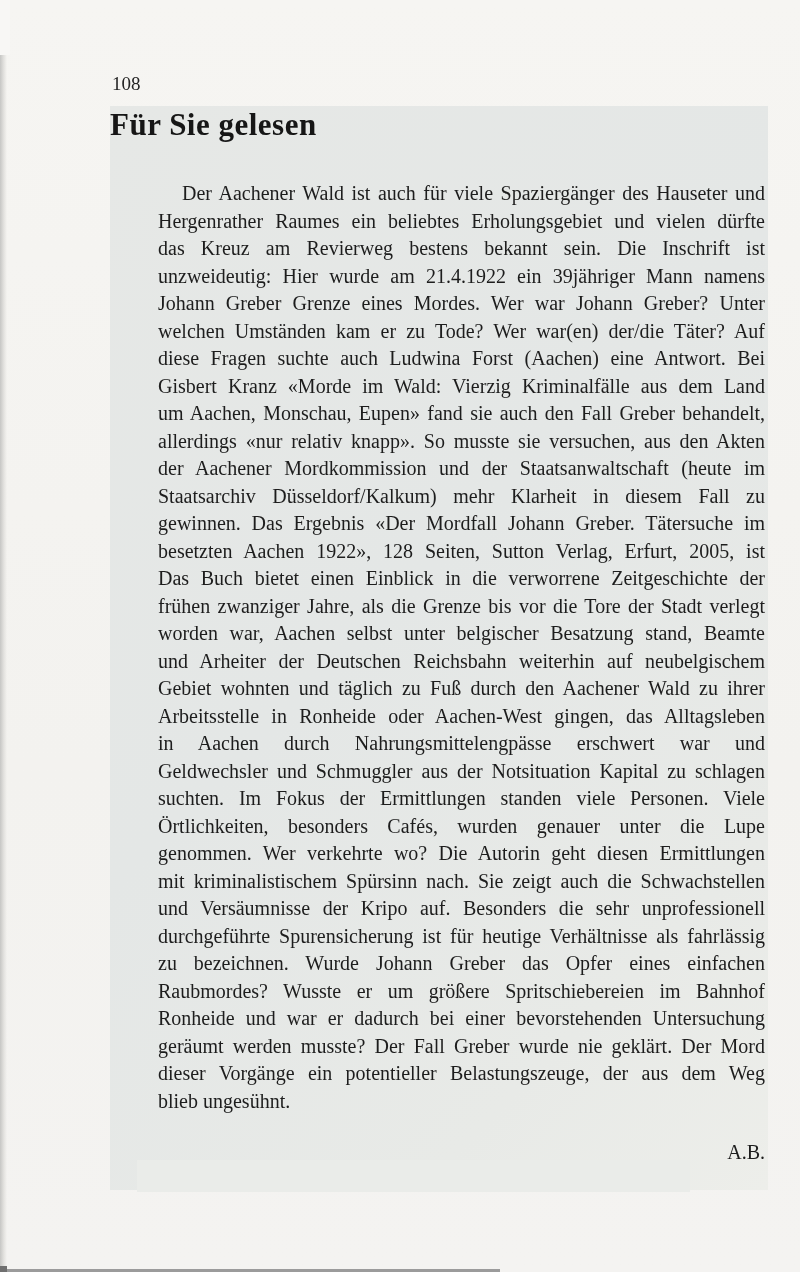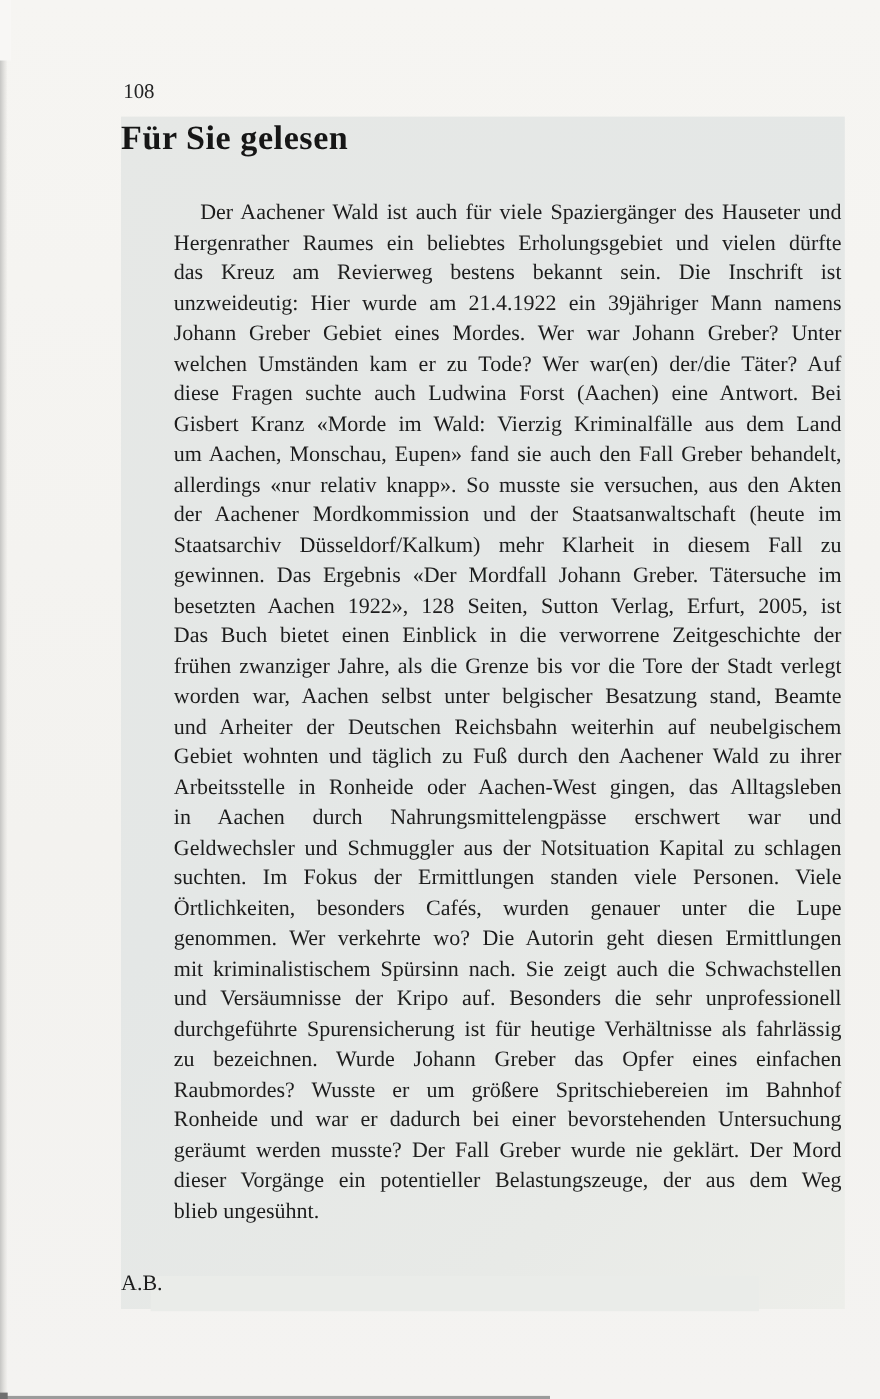--- a/index.html
+++ b/index.html
@@ -59,22 +59,22 @@
     text-align: justify;
     text-align-last: justify;
     overflow: hidden;
     white-space: nowrap;
     text-justify: inter-word;
     margin-left: 48px;
   }
   .body-line.first { text-indent: 24px; }
   .body-line.last { text-align-last: left; }
   .signature {
-    margin-top: 15px;
-    text-align: left;
+    margin-top: 0;
+    text-align: right;
     font-size: 20px; line-height: 27px;
     color: #1d1d1d;
   }
 </style>
 </head>
 <body>
 
 <div class="scan-page">
   <div class="tint-block"></div>
   <div class="tint-fade-bottom"></div>
@@ -84,21 +84,21 @@
   <div class="page-number">108</div>
 
   <h1 class="article-title" style="margin:0;">Für Sie gelesen</h1>
 
   <div class="article-body">
 
   <div class="body-line first">Der Aachener Wald ist auch für viele Spaziergänger des Hauseter und</div>
       <div class="body-line">Hergenrather Raumes ein beliebtes Erholungsgebiet und vielen dürfte</div>
       <div class="body-line">das Kreuz am Revierweg bestens bekannt sein. Die Inschrift ist</div>
       <div class="body-line">unzweideutig: Hier wurde am 21.4.1922 ein 39jähriger Mann namens</div>
-      <div class="body-line">Johann Greber Gebiet eines Mordes. Wer war Johann Greber? Unter</div>
+      <div class="body-line">Johann Greber Grenze eines Mordes. Wer war Johann Greber? Unter</div>
       <div class="body-line">welchen Umständen kam er zu Tode? Wer war(en) der/die Täter? Auf</div>
       <div class="body-line">diese Fragen suchte auch Ludwina Forst (Aachen) eine Antwort. Bei</div>
       <div class="body-line">Gisbert Kranz «Morde im Wald: Vierzig Kriminalfälle aus dem Land</div>
       <div class="body-line">um Aachen, Monschau, Eupen» fand sie auch den Fall Greber behandelt,</div>
       <div class="body-line">allerdings «nur relativ knapp». So musste sie versuchen, aus den Akten</div>
       <div class="body-line">der Aachener Mordkommission und der Staatsanwaltschaft (heute im</div>
       <div class="body-line">Staatsarchiv Düsseldorf/Kalkum) mehr Klarheit in diesem Fall zu</div>
       <div class="body-line">gewinnen. Das Ergebnis «Der Mordfall Johann Greber. Tätersuche im</div>
       <div class="body-line">besetzten Aachen 1922», 128 Seiten, Sutton Verlag, Erfurt, 2005, ist</div>
       <div class="body-line">Das Buch bietet einen Einblick in die verworrene Zeitgeschichte der</div>

